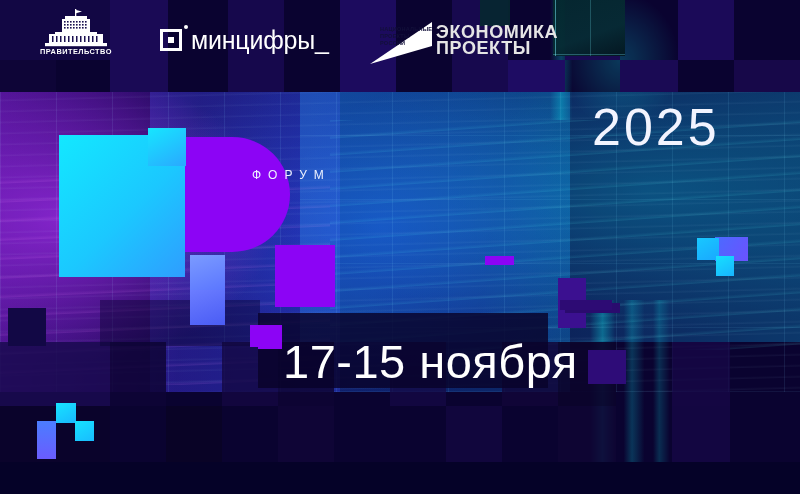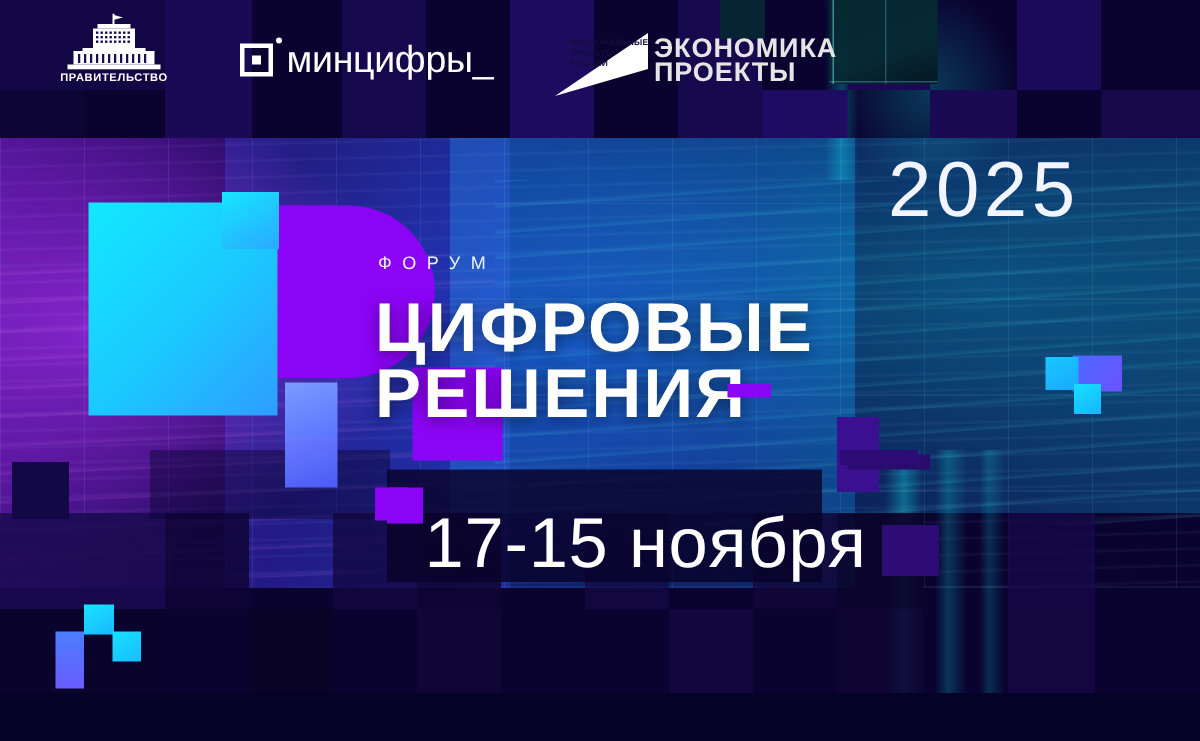--- a/index.html
+++ b/index.html
@@ -373,21 +373,17 @@
         <div>ЭКОНОМИКА</div>
         <div>ПРОЕКТЫ</div>
       </div>
     </div>
   </div>
 
   <div class="year">2025</div>
 
   <div class="kicker">ФОРУМ</div>
 
-  <div class="title">
-    <div class="l1">ЦИФРОВЫЕ</div>
-    <div class="l2">РЕШЕНИЯ</div>
-  </div>
   <div class="underscore"></div>
 
   <div class="dates">17-15 ноября</div>
 
 </div>
 
 </body></html>

